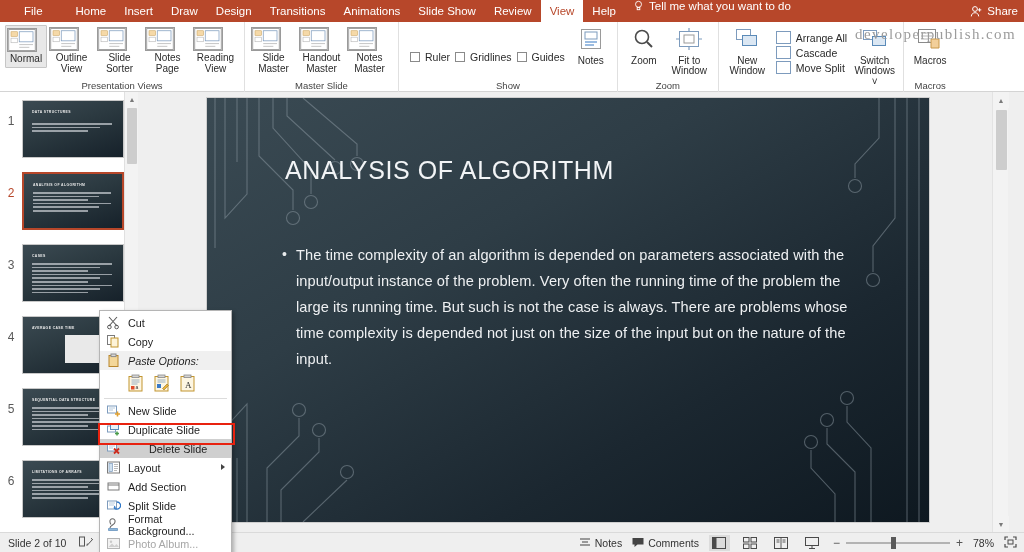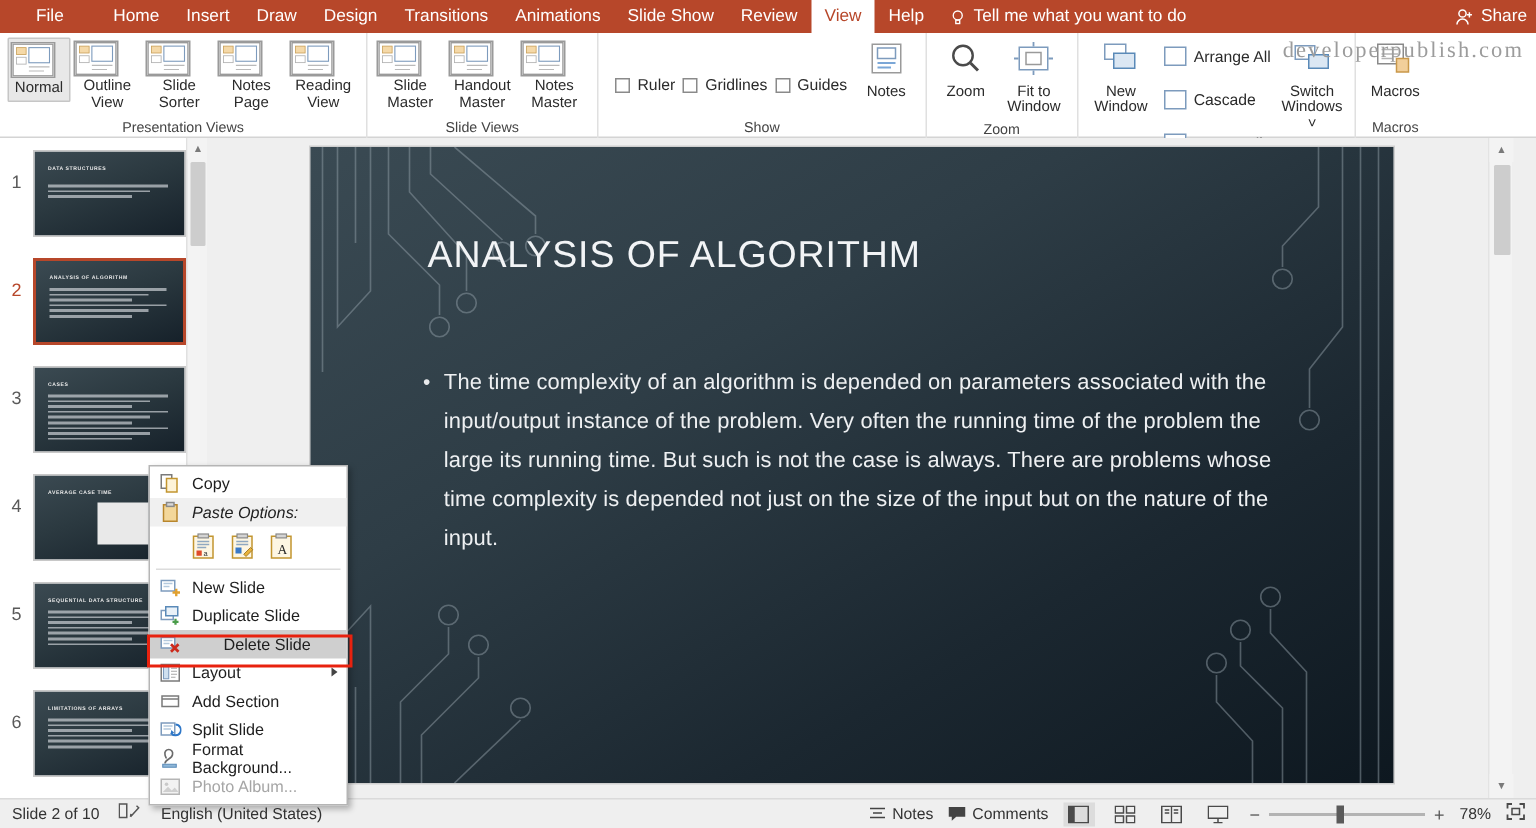--- a/index.html
+++ b/index.html
@@ -15,21 +15,21 @@
   .menubar {
     position: absolute; top: 0; left: 0; width: 1024px; height: 22px;
     background: #b7472a; display: flex; align-items: stretch;
   }
   .menu-item {
     display: flex; align-items: center; padding: 0 9px;
     font-size: 11.5px; color: #ffffff; white-space: nowrap;
   }
   .menu-item.file { padding: 0 24px; }
   .menu-item.active { background: #ffffff; color: #b7472a; }
-  .tellme { display: flex; align-items: center; gap: 5px; padding: 0 8px; font-size: 11.5px; color:#fff; }
+  .tellme { display: flex; align-items: flex-start; gap: 5px; padding: 0 8px; font-size: 11.5px; color:#fff; }
   .bulb {
     width: 11px; height: 11px; position: relative; display:inline-block;
   }
   .bulb svg { display:block; }
   .share {
     position: absolute; right: 6px; top: 0; height: 22px;
     display: flex; align-items: center; gap: 4px; font-size: 11.5px; color: #fff;
   }
 
   
@@ -62,21 +62,21 @@
 
   .checkcol { display: flex; gap: 5px; padding: 5px 4px 0 6px; margin-top: 21px; }
   .checkrow { display: flex; align-items: center; gap: 5px; font-size: 10.5px; color: #2b2b2b; }
   .cbox { width: 10px; height: 10px; border: 1px solid #8a8a8a; background: #fff; }
 
   .radiocol { display: flex; flex-direction: column; gap: 3px; padding: 4px 4px 0 6px; }
   .radiorow { display: flex; align-items: center; gap: 6px; font-size: 10.5px; color: #2b2b2b; padding: 1px 5px 1px 2px; }
   .radiorow.sel { background: #e6e6e6; border: 1px solid #c6c6c6; }
   .swatch { width: 13px; height: 11px; border: 1px solid #6e6e6e; }
 
-  .smallcol { display: flex; flex-direction: column; gap: 16px; padding: 6px 3px 0 4px; }
+  .smallcol { display: flex; flex-direction: column; gap: 2px; padding: 6px 3px 0 4px; }
   .smallrow { display: flex; align-items: center; gap: 5px; font-size: 10.5px; color: #2b2b2b; }
   .smallicon { width: 15px; height: 13px; border: 1px solid #7d9bbd; background: #fff; position: relative; }
 
   .watermark {
     position: absolute; right: 8px; top: 26px;
     font-family: "Liberation Serif", serif; font-size: 15px; color: #9c9c9c;
     letter-spacing: 1.4px;
   }
 
   
@@ -338,21 +338,21 @@
                 <rect x="3" y="3" width="7" height="5" fill="#f5d9a8" stroke="#c9a15a" stroke-width="0.6"></rect>
                 <rect x="3" y="10" width="7" height="5" fill="#fff" stroke="#b0b0b0" stroke-width="0.6"></rect>
                 <rect x="12" y="3" width="15" height="11" fill="#fff" stroke="#7d9bbd" stroke-width="0.8"></rect>
                 <path d="M12 17h15M12 20h11" stroke="#b9b9b9" stroke-width="0.9"></path>
               </svg>
             </span>
             <span>Notes</span>
             <span>Master</span>
           </div>
         </div>
-        <div class="rgroup-label">Slide Views</div>
+        <div class="rgroup-label">Master Slide</div>
       </div>
       <div class="rgroup">
         <div class="rgroup-body">
           <div class="checkcol">
             <div class="checkrow">
               <span class="cbox"></span>
               <span>Ruler</span>
             </div>
             <div class="checkrow">
               <span class="cbox"></span>
@@ -581,20 +581,28 @@
       <div class="vscroll">
         <div class="sb-arrow" style="top:0;">▲</div>
         <div class="sb-thumb" style="top:18px;height:60px;"></div>
         <div class="sb-arrow" style="bottom:0;">▼</div>
       </div>
     </div>
 
     <div class="ctxmenu" id="ctxmenu">
         <div class="ctxitem">
           <span class="ctxicon"><svg width="15" height="15" viewBox="0 0 15 15">
+              <path d="M3 2l8 9M11 2l-8 9" stroke="#5a5a5a" stroke-width="1.1" fill="none"></path>
+              <circle cx="3.4" cy="12" r="1.8" fill="none" stroke="#5a5a5a"></circle>
+              <circle cx="10.6" cy="12" r="1.8" fill="none" stroke="#5a5a5a"></circle>
+            </svg></span>
+          <span>Cut</span>
+        </div>
+        <div class="ctxitem">
+          <span class="ctxicon"><svg width="15" height="15" viewBox="0 0 15 15">
               <rect x="1.5" y="1.5" width="7" height="9" fill="#fff" stroke="#7a7a7a"></rect>
               <rect x="5" y="4" width="7" height="9" fill="#fdf3d8" stroke="#c2952f"></rect>
             </svg></span>
           <span>Copy</span>
         </div>
         <div class="ctxitem header">
           <span class="ctxicon"><svg width="15" height="15" viewBox="0 0 15 15">
               <rect x="3" y="2.5" width="9" height="11" fill="#f3d79a" stroke="#b8862c"></rect>
               <rect x="5" y="1" width="5" height="2.6" fill="#d8d8d8" stroke="#8a8a8a"></rect>
             </svg></span>

